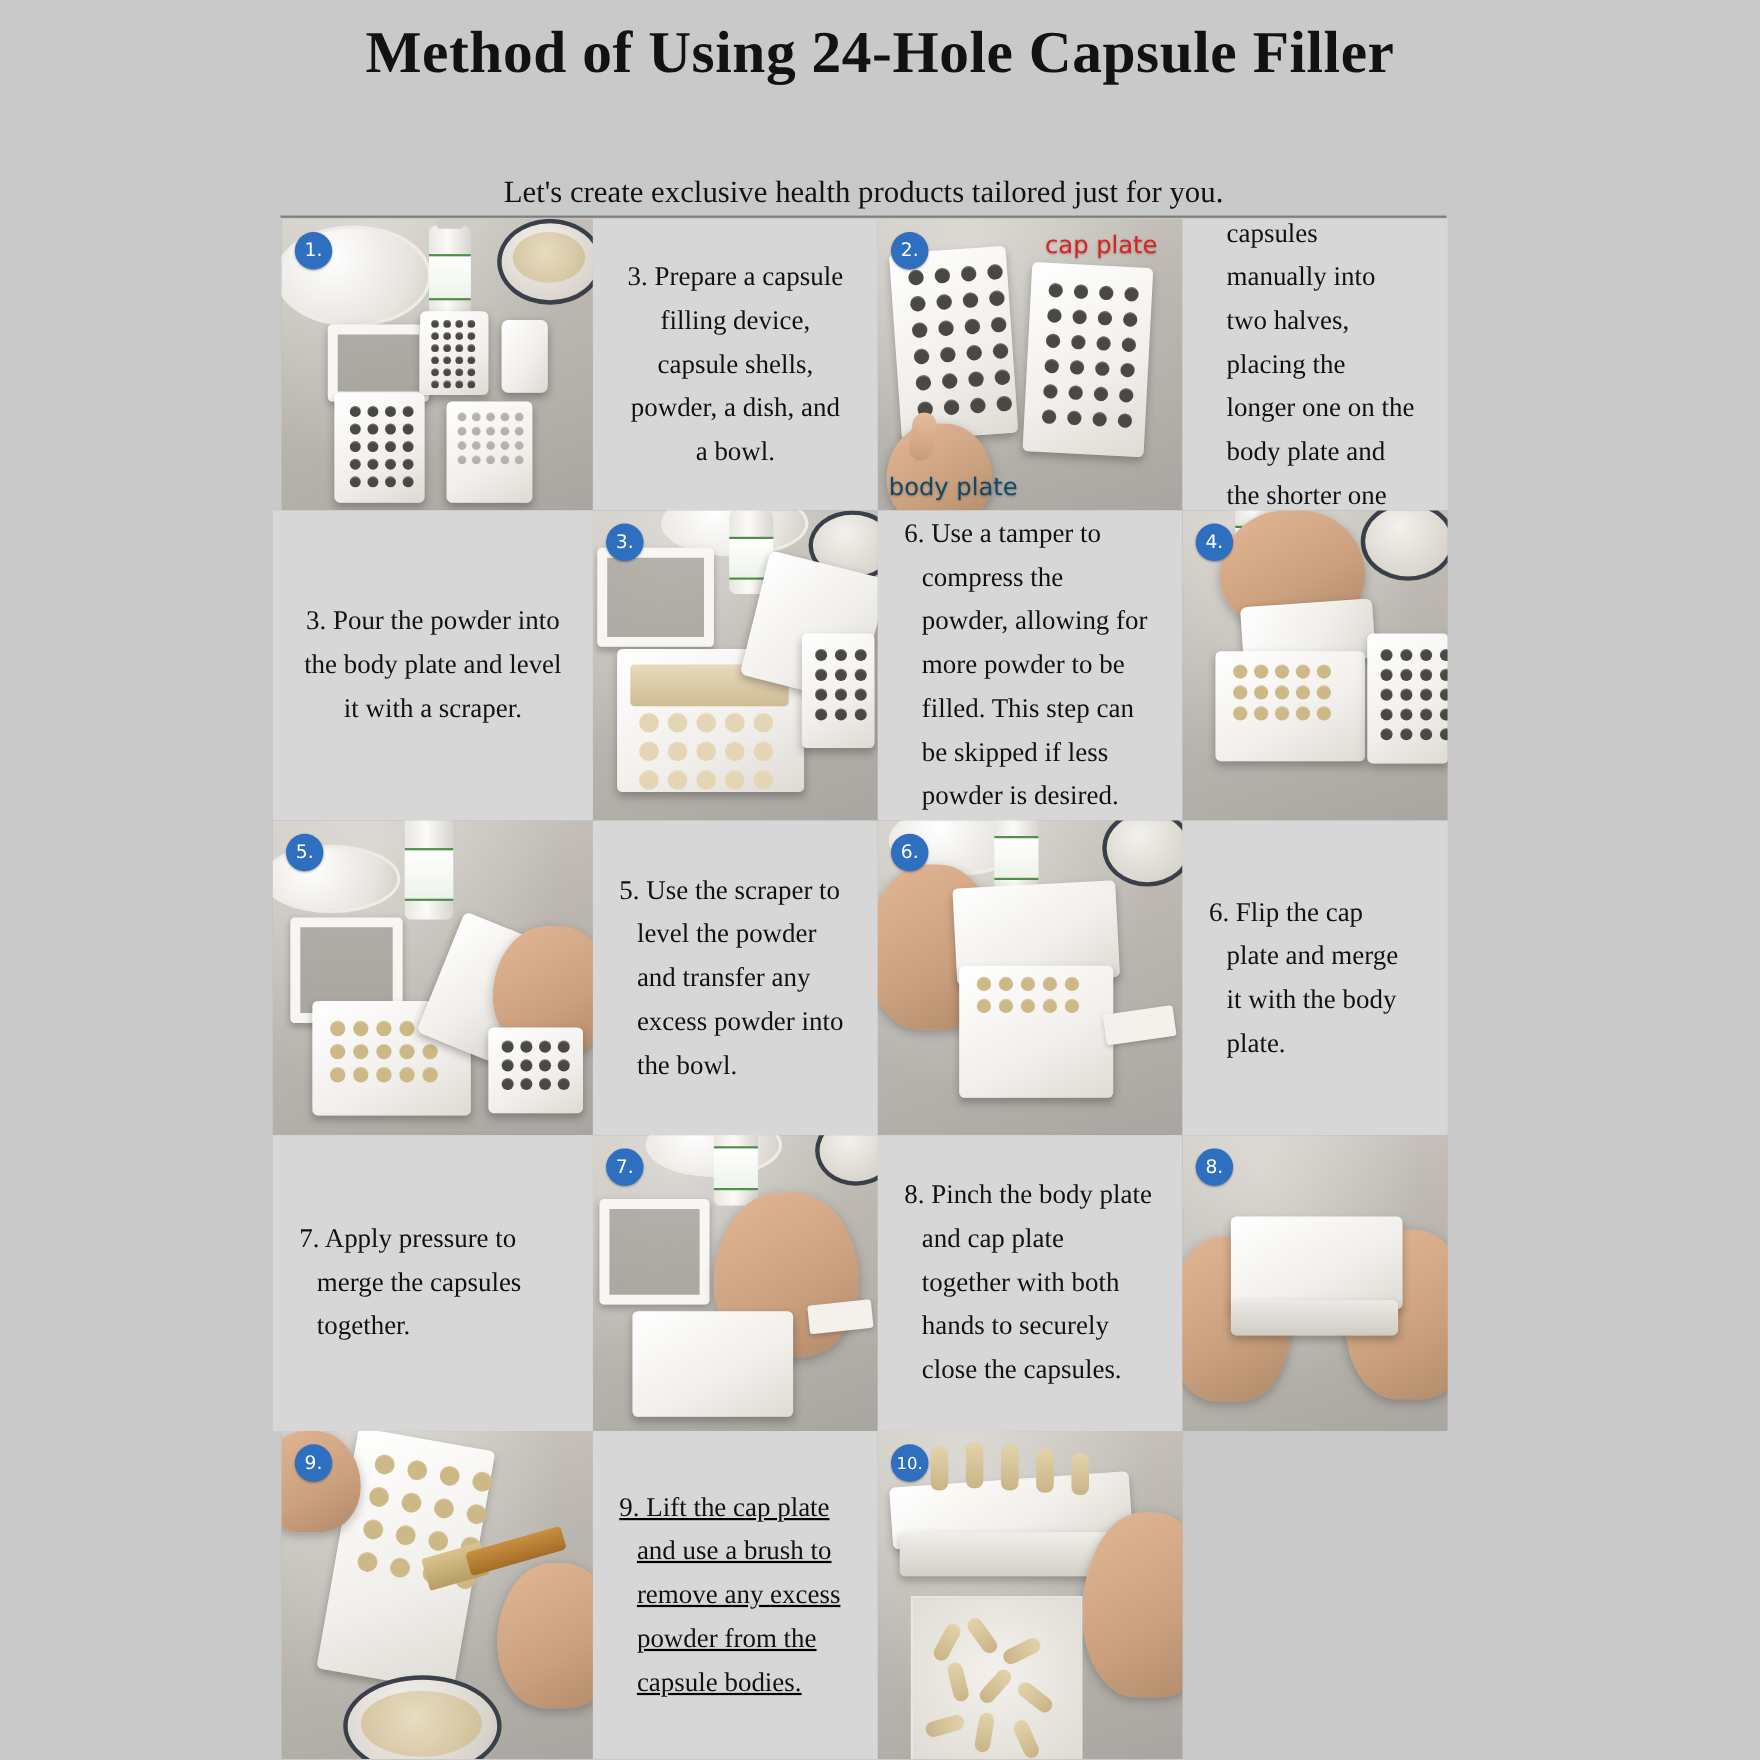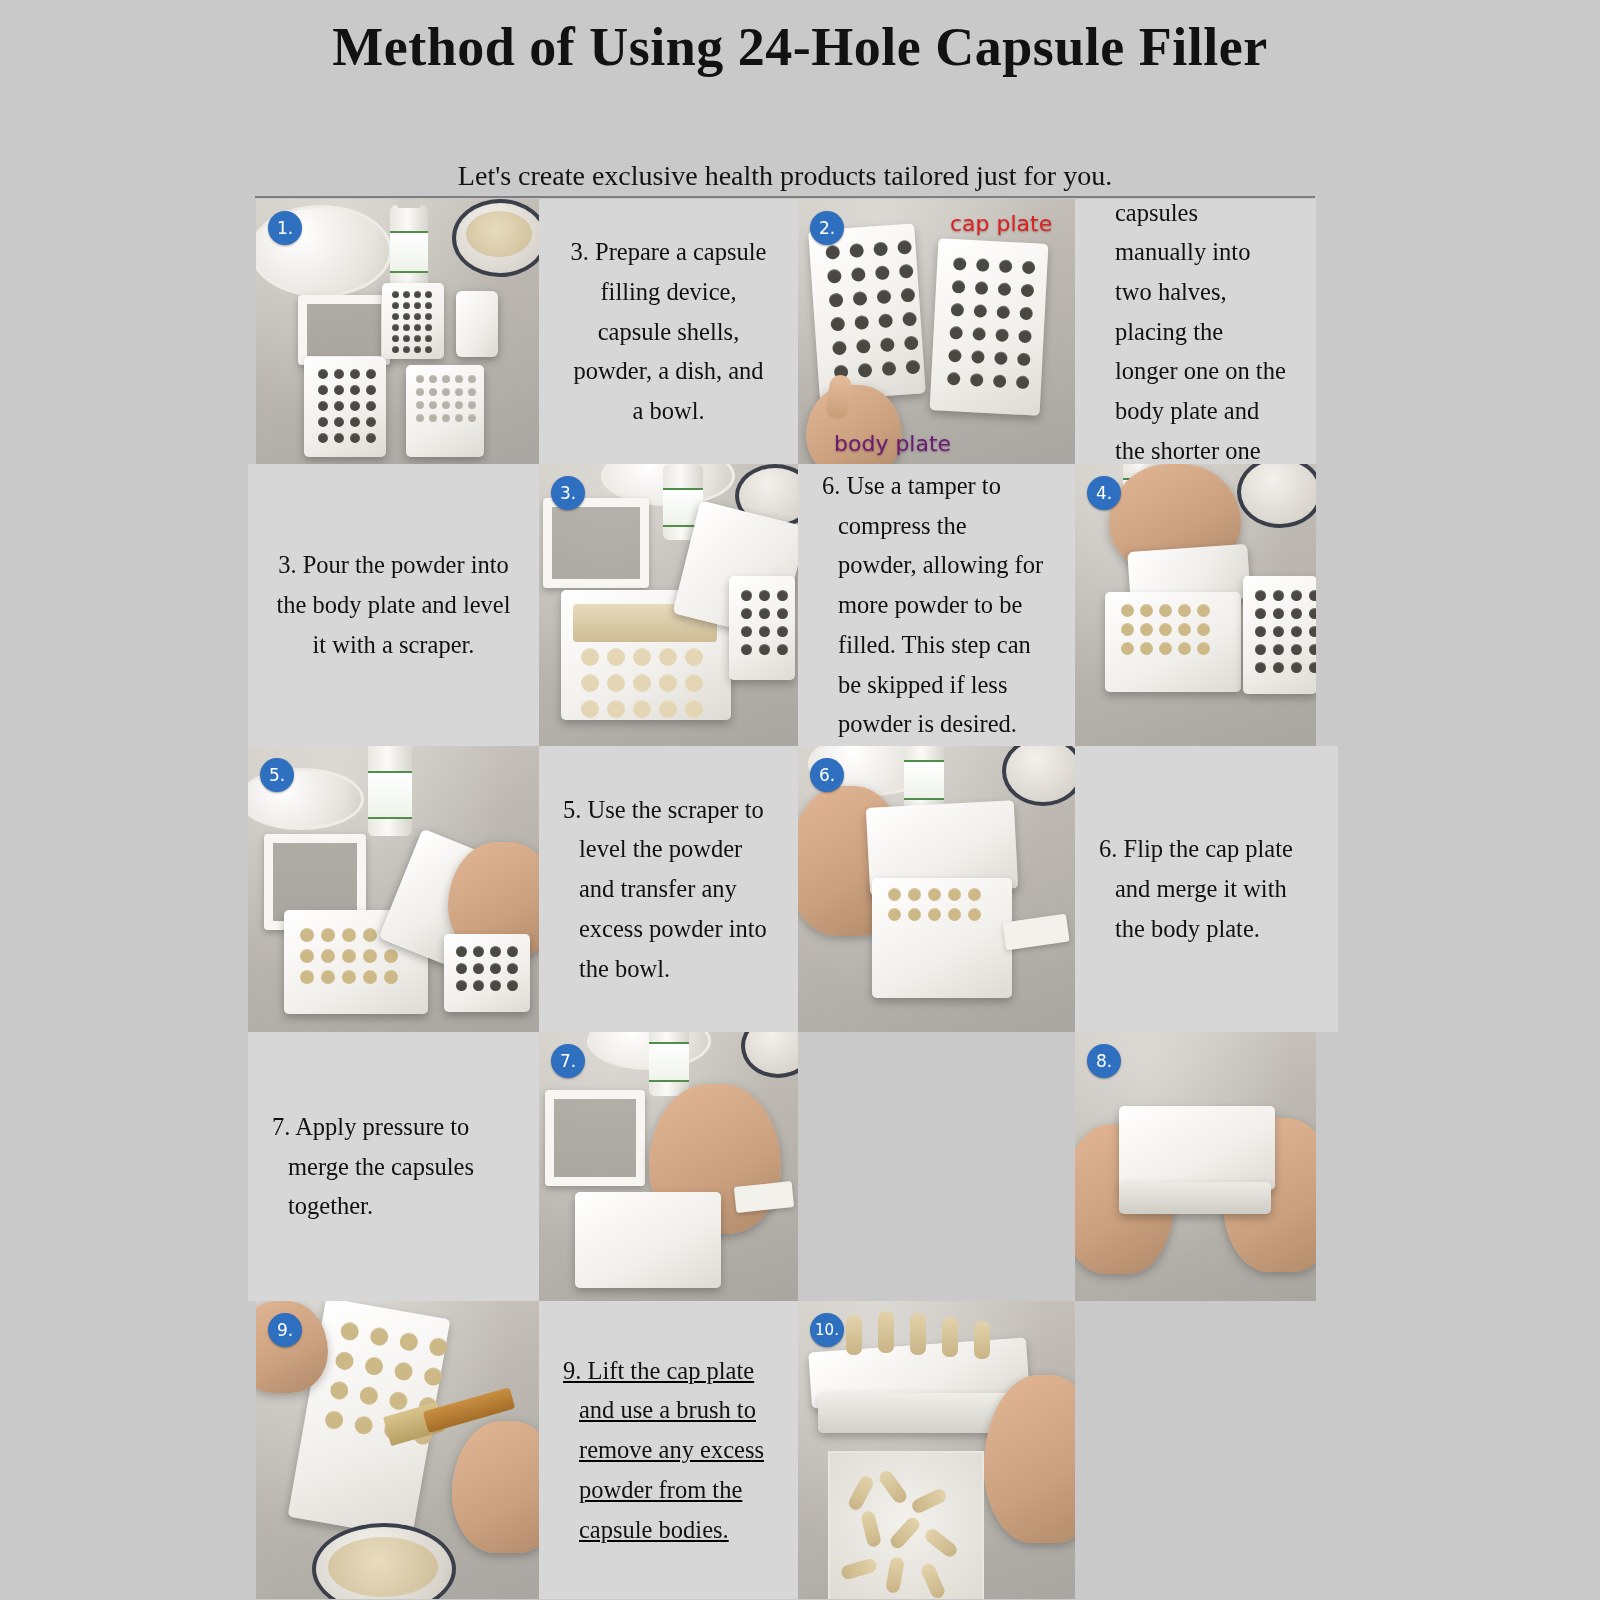--- a/index.html
+++ b/index.html
@@ -237,21 +237,21 @@
     box-shadow: 0 2px 5px rgba(0,0,0,0.2);
   }
   .anno {
     position: absolute;
     font-family: "DejaVu Sans", sans-serif;
     font-size: 22px;
     color: #e02020;
     z-index: 10;
     text-shadow: 0 1px 2px rgba(0,0,0,0.35);
   }
-  .anno.pink { color: #701a75; margin-left: 26px; }
+  .anno.pink { color: #0c4a6e; }
   .inset-photo {
     position: absolute;
     background: radial-gradient(circle at 50% 45%, #f3f1ec, #dedbd4);
     border: 2px solid #e9e7e2;
   }
 </style>
 </head>
 <body>
 
 <div class="page">
@@ -615,21 +615,21 @@
             <div class="hole filled"></div>
             <div class="hole filled"></div>
             <div class="hole filled"></div>
             <div class="hole filled"></div>
         </div>
       </div>
       <div class="note" style="left:206px; top:172px; width:64px; height:28px; transform:rotate(-8deg);"></div>
       <div class="badge">6.</div>
     </div>
 
-    <div class="cell text" style="left:827px; top:547px; width:263px; height:286px;">
+    <div class="cell text" style="left:827px; top:547px; width:241px; height:286px;">
       <div class="caption ind">6. Flip the cap plate and merge it with the body plate.</div>
     </div>
 
     <div class="cell text" style="left:0px; top:833px; width:291px; height:269px;">
       <div class="caption ind">7. Apply pressure to merge the capsules together.</div>
     </div>
 
     <div class="cell photo" style="left:291px; top:833px; width:259px; height:269px;">
       <div class="scene"></div>
       <div class="tablelight"></div>
@@ -638,20 +638,23 @@
         <div class="label"></div>
       </div>
       <div class="bowl" style="left:202px; top:-18px; width:66px; height:56px;"></div>
       <div class="frame" style="left:6px; top:58px; width:82px; height:78px;"></div>
       <div class="hand" style="left:110px; top:52px; width:132px; height:150px;"></div>
       <div class="tray" style="left:36px; top:160px; width:146px; height:96px;"></div>
       <div class="note" style="left:196px; top:152px; width:58px; height:26px; transform:rotate(-6deg);"></div>
       <div class="badge">7.</div>
     </div>
 
+    <div class="cell text" style="left:550px; top:833px; width:277px; height:269px;">
+      <div class="caption ind">8. Pinch the body plate and cap plate together with both hands to securely close the capsules.</div>
+    </div>
 
     <div class="cell photo" style="left:827px; top:833px; width:241px; height:269px;">
       <div class="scene"></div>
       <div class="tablelight"></div>
       <div class="hand" style="left:-14px; top:92px; width:112px; height:150px;"></div>
       <div class="hand" style="left:148px; top:86px; width:116px; height:154px;"></div>
       <div class="tray" style="left:44px; top:74px; width:156px; height:84px;"></div>
       <div class="tray" style="left:44px; top:150px; width:152px; height:32px; background:linear-gradient(180deg,#eceae5,#cfccc5);"></div>
       <div class="badge">8.</div>
     </div>

